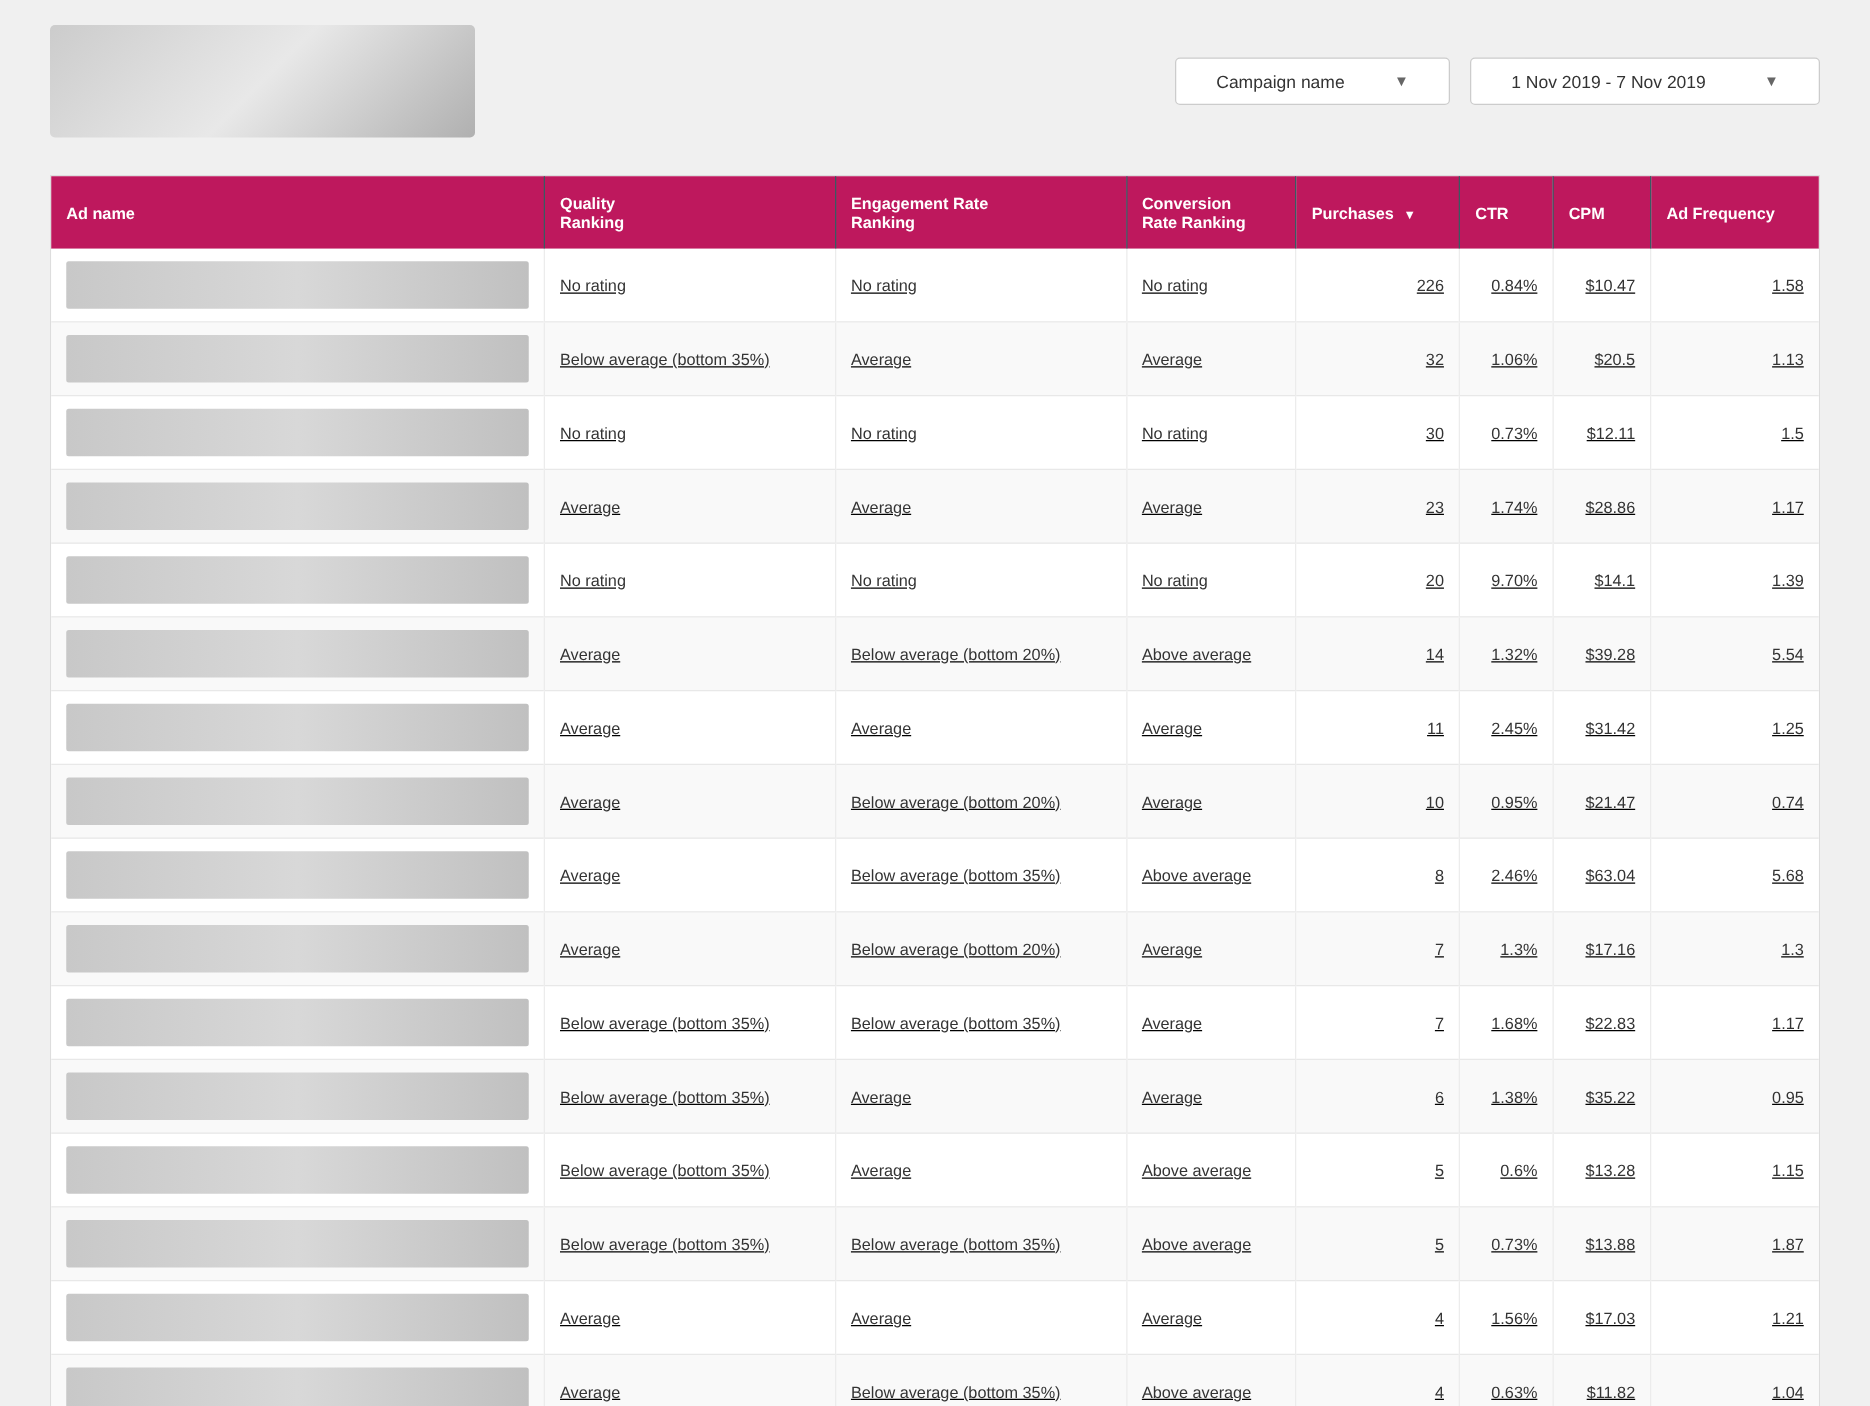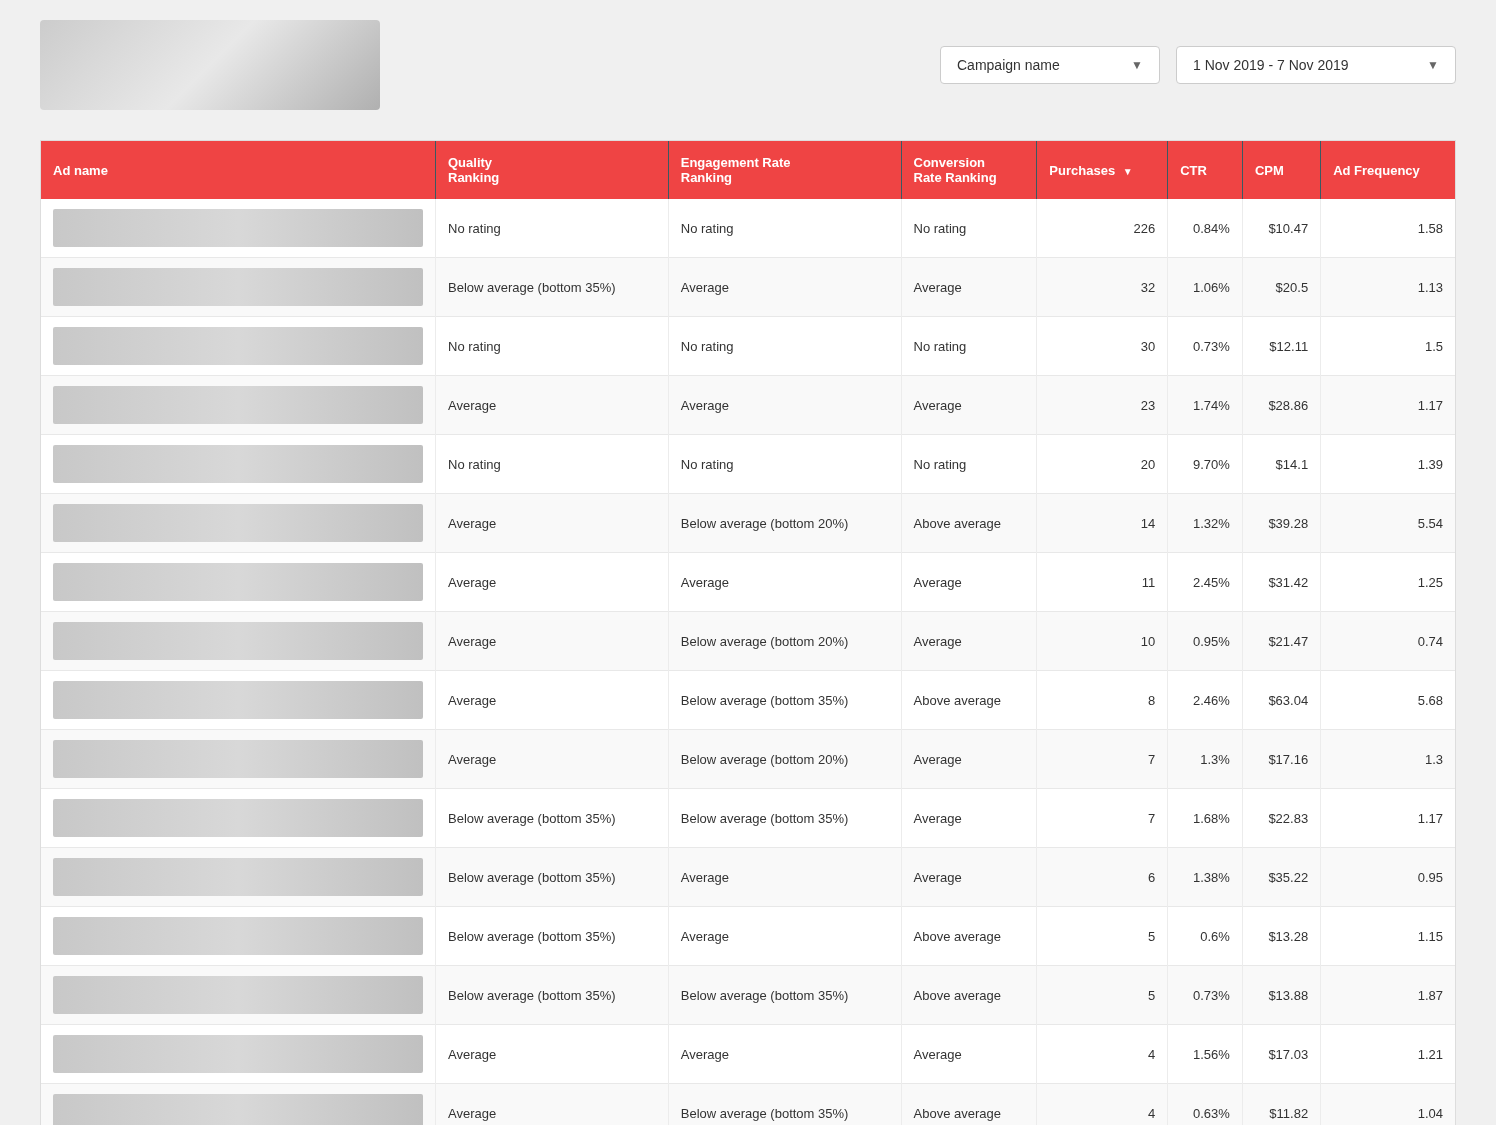--- a/index.html
+++ b/index.html
@@ -29,21 +29,21 @@
     .top-controls {
       display: flex;
       gap: 16px;
       margin-left: auto;
     }
 
     .dropdown-control {
       background: #fff;
       border: 1px solid #ccc;
       border-radius: 4px;
-      padding: 10px 16px;
+      padding: 10px 32px;
       display: flex;
       align-items: center;
       justify-content: space-between;
       min-width: 220px;
       cursor: pointer;
       font-size: 14px;
       color: #333;
     }
 
     .dropdown-control.date-control {
@@ -63,21 +63,21 @@
       border: 1px solid #ddd;
     }
 
     table {
       width: 100%;
       border-collapse: collapse;
       font-size: 13px;
     }
 
     thead tr {
-      background: #ef4444;
+      background: #be185d;
       color: #fff;
     }
 
     thead th {
       padding: 14px 12px;
       text-align: left;
       font-weight: 600;
       font-size: 13px;
       white-space: nowrap;
       border-right: 1px solid #3a5a62;
@@ -97,20 +97,21 @@
     }
 
     .sort-arrow {
       display: inline-block;
       margin-left: 4px;
       font-size: 10px;
     }
 
     tbody tr {
       border-bottom: 1px solid #e8e8e8;
+      text-decoration: underline;
     }
 
     tbody tr:nth-child(even) {
       background: #f9f9f9;
     }
 
     tbody tr:nth-child(odd) {
       background: #fff;
     }
 

